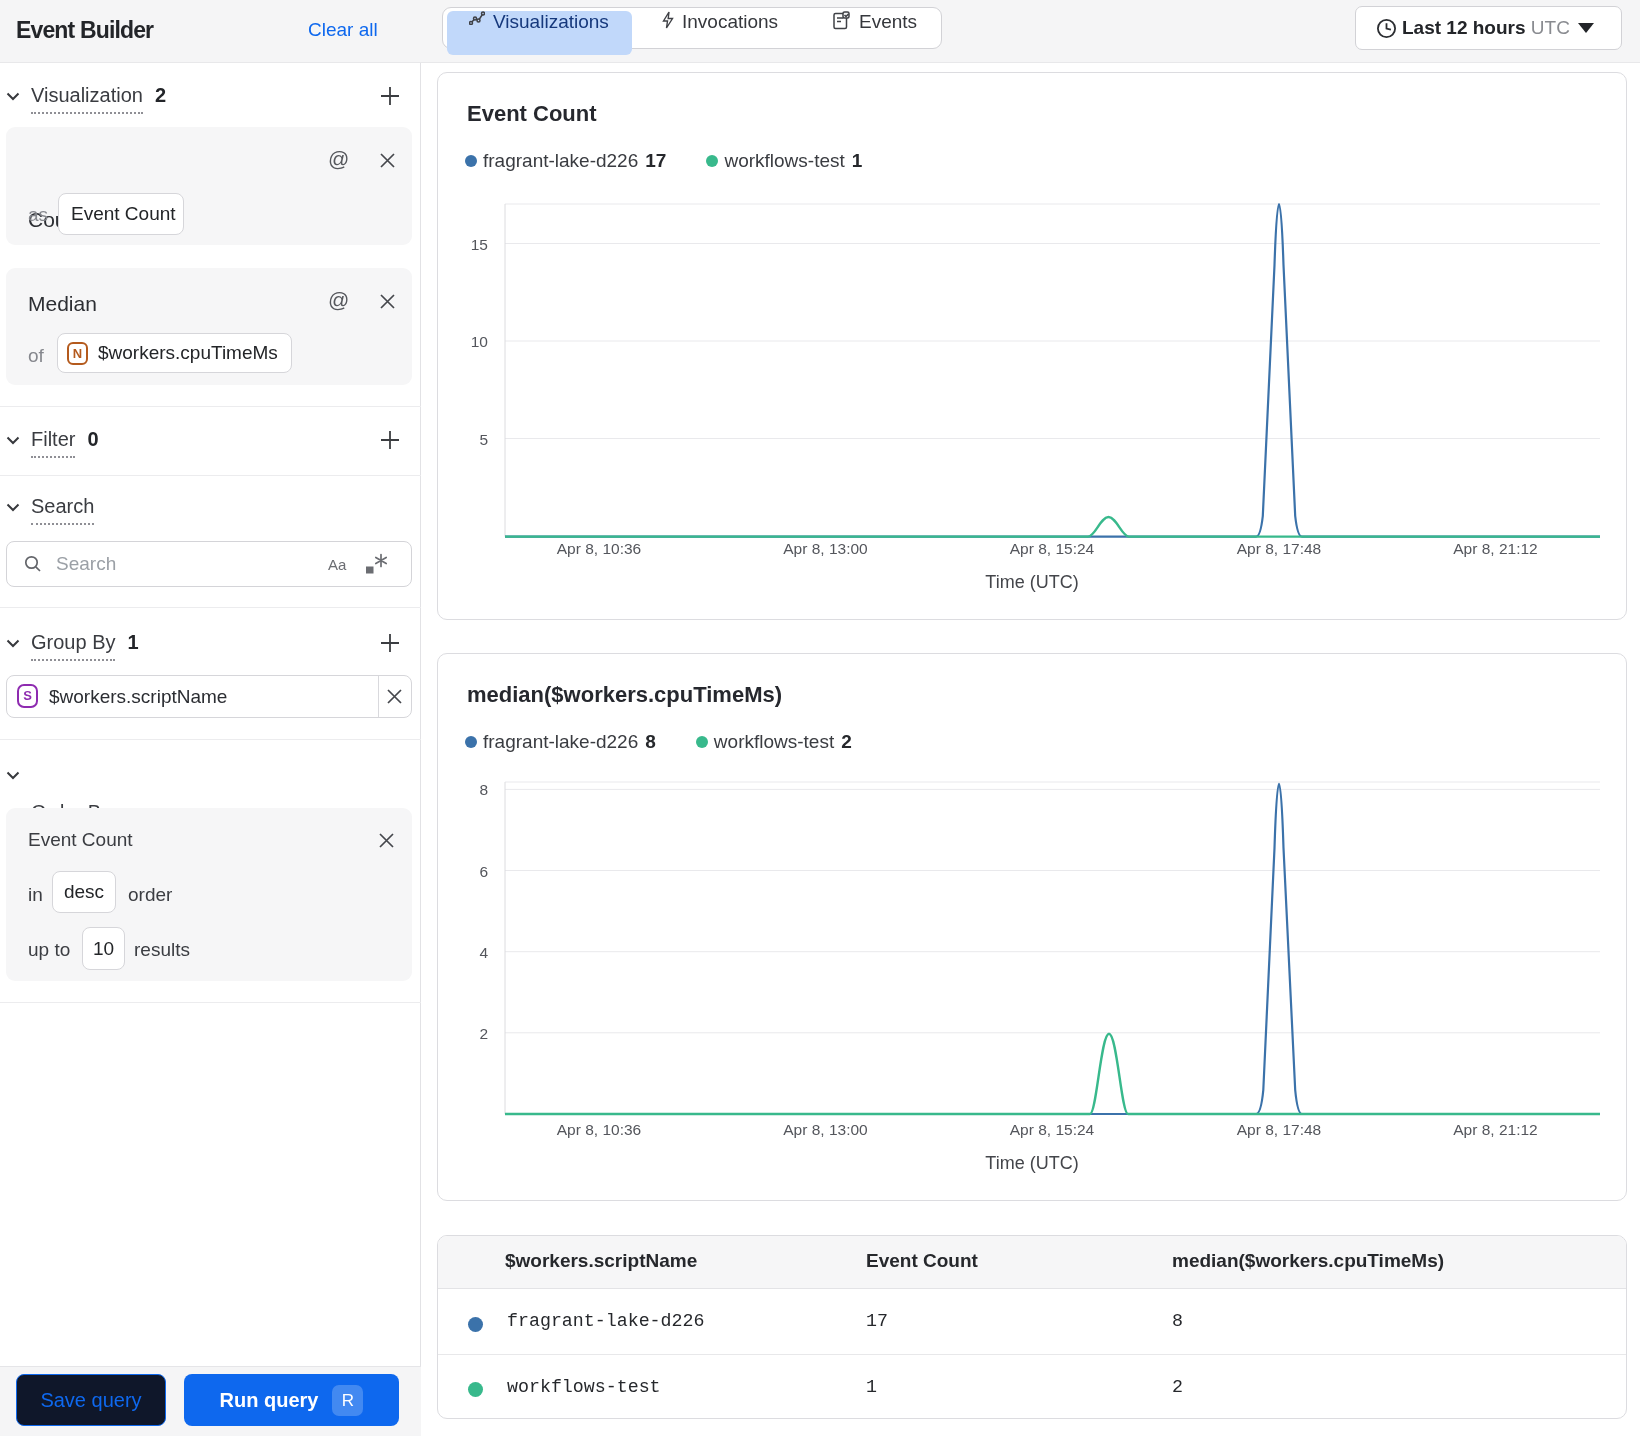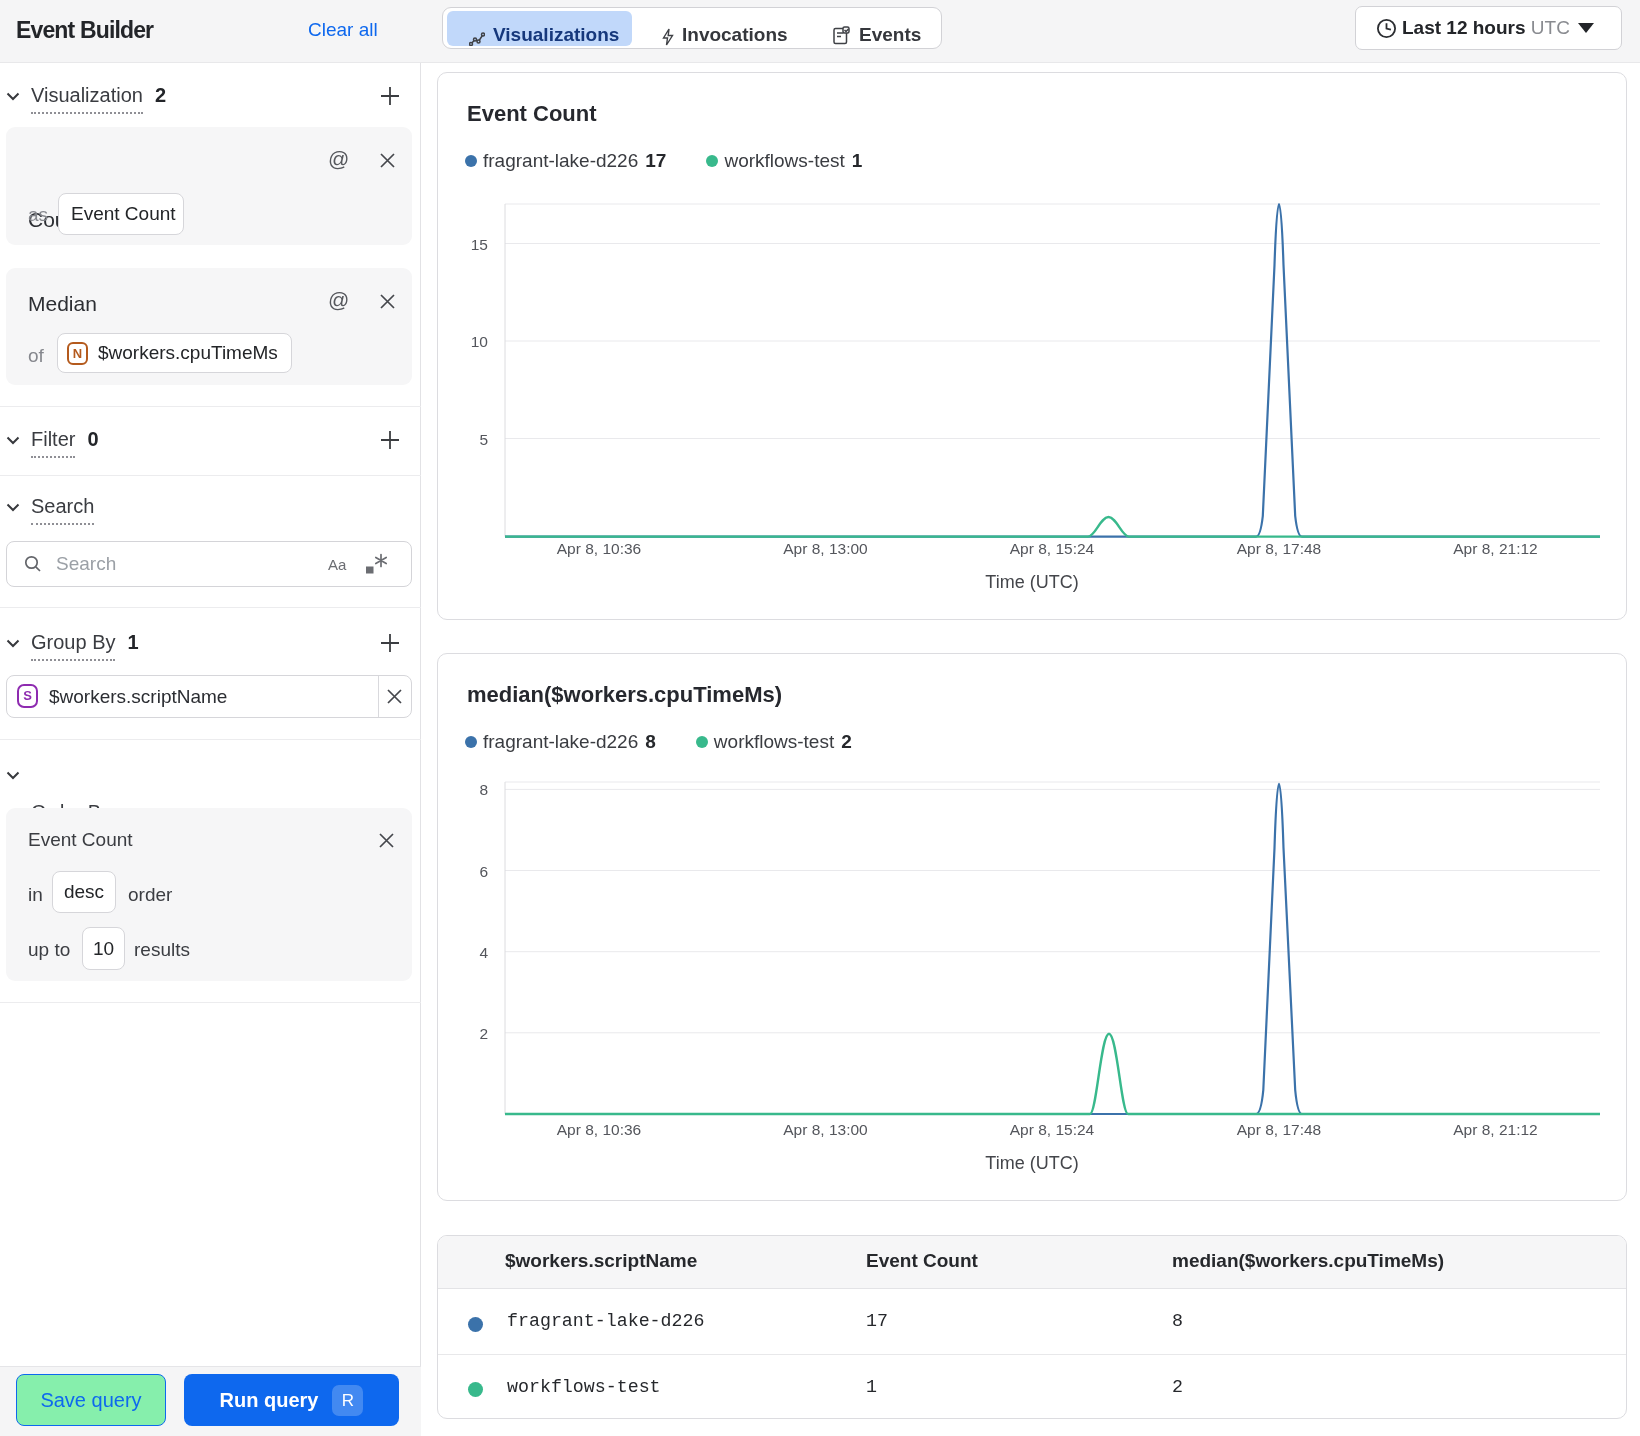--- a/index.html
+++ b/index.html
@@ -7,21 +7,21 @@
   body { font-family:"Liberation Sans", sans-serif; background:#fff; position:relative; color:#26282d; }
   .abs { position:absolute; }
 
   
   #topstrip { position:absolute; left:0; top:0; width:1640px; height:63px; background:#f5f5f6; border-bottom:1px solid #e8e8ea; }
   #qb-title { position:absolute; left:16px; top:16px; font-size:23px; font-weight:700; color:#232529; letter-spacing:-0.85px; line-height:28px; }
   #clearall { position:absolute; left:308px; top:19px; font-size:19px; color:#0e68ee;text-align:center; }
 
   
   #tabgroup { position:absolute; left:442px; top:7px; width:500px; height:42px; background:#fff; border:1px solid #d2d2d6; border-radius:9px; }
-  .tab { position:absolute; top:11px; height:35px; display:flex; align-items:flex-end; font-size:19px; color:#35373c;font-weight:bold; }
+  .tab { position:absolute; top:11px; height:44px; display:flex; align-items:flex-start; font-size:19px; color:#35373c; }
   #tab-viz { width:185px; background:#c1d8fa; border-radius:6px; color:#16387c; }
   .tab svg, .tab-ic { margin-right:8px; }
 
   
   #timebtn { position:absolute; left:1355px; top:6px; width:267px; height:44px; background:#fff; border:1px solid #d2d2d6; border-radius:7px; }
 
   
   #sidebar { position:absolute; left:0; top:63px; width:421px; height:1373px; background:#fff; border-right:1px solid #e2e2e5; }
   .divider { position:absolute; left:0; width:421px; height:0; border-top:1px solid #ececee; }
   .sec-head { position:absolute; font-size:20px; color:#3a3c41; }
@@ -32,21 +32,21 @@
   .card { position:absolute; left:6px; width:406px; background:#f6f6f7; border-radius:9px; }
   .card-title { position:absolute; left:28px; font-size:21px; font-weight:500; color:#2c2e33; }
   .at-ic { position:absolute; left:328px; font-size:21px; color:#55575c; }
   .x-ic { position:absolute; width:17px; height:17px; }
   .graylbl { position:absolute; font-size:19px; color:#85878d; }
   .darklbl { position:absolute; font-size:19px; color:#3b3d42; }
   .wbox { position:absolute; background:#fff; border:1px solid #d6d6da; border-radius:8px; font-size:19px; color:#232528; display:flex; align-items:center; }
 
   
   #botbar { position:absolute; left:0; top:1366px; width:421px; height:70px; background:#f5f5f6; border-top:1px solid #e5e5e8; }
-  #savebtn { position:absolute; left:16px; top:1374px; width:150px; height:52px; border:1.5px solid #0e68ee; border-radius:8px; background:#86efac; color:#0e68ee; font-size:20px; font-weight:500; display:flex; align-items:center; justify-content:center; }
+  #savebtn { position:absolute; left:16px; top:1374px; width:150px; height:52px; border:1.5px solid #0e68ee; border-radius:8px; background:#0f172a; color:#0e68ee; font-size:20px; font-weight:500; display:flex; align-items:center; justify-content:center; }
   #runbtn { position:absolute; left:184px; top:1374px; width:215px; height:52px; border-radius:8px; background:#0e68ee; color:#fff; font-size:20px; font-weight:600; display:flex; align-items:center; justify-content:center; }
   #runbtn .rbadge { display:inline-block; margin-left:14px; width:31px; height:31px; border-radius:7px; background:rgba(255,255,255,0.22); text-align:center; line-height:31px; font-size:17px; font-weight:500; }
 
   
   .chartcard { position:absolute; left:437px; width:1190px; height:548px; background:#fff; border:1px solid #dcdce0; border-radius:10px; }
   .chart-title { position:absolute; left:467px; font-size:22px; font-weight:700; color:#26282e; }
   .legend { position:absolute; left:465px; height:22px; display:flex; align-items:center; font-size:19px; color:#3a3c41; }
   .dot { width:12px; height:12px; border-radius:50%; display:inline-block; }
 
   

